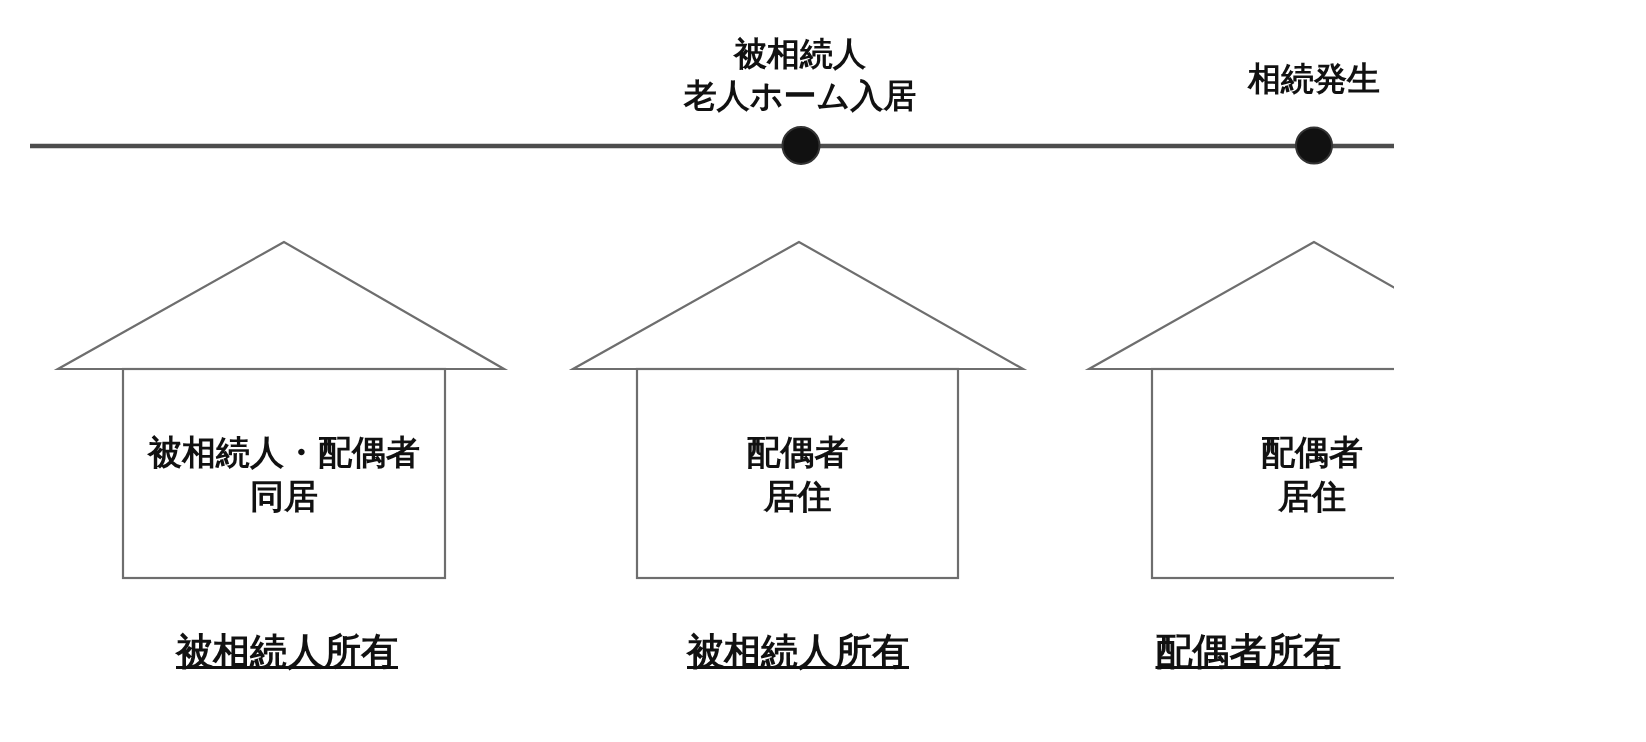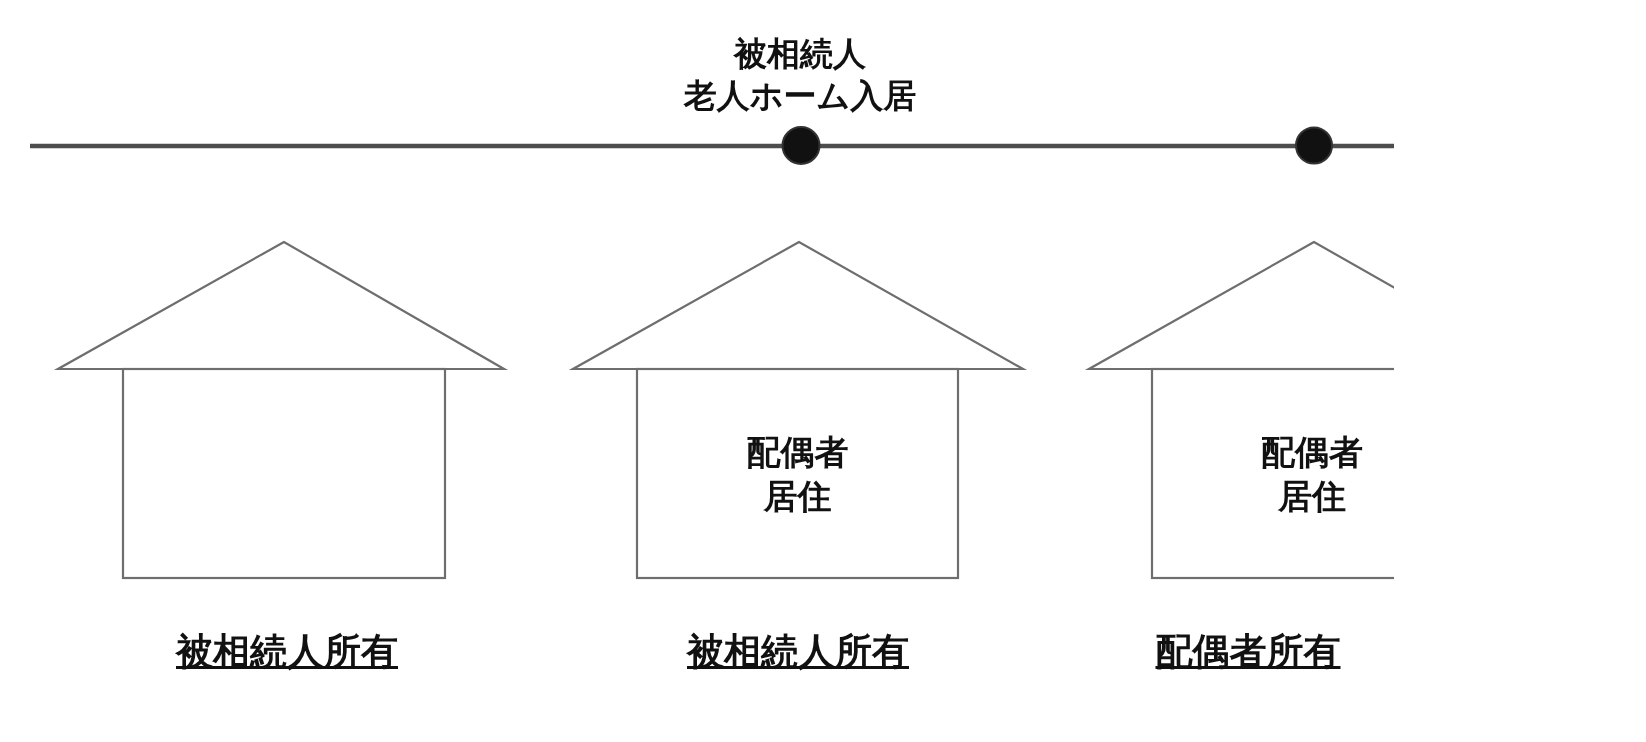--- a/index.html
+++ b/index.html
@@ -62,21 +62,24 @@
     </g>
 
     <g>
       <polygon class="roof" points="1314,242 1089,369 1537,369"></polygon>
       <rect class="house-body" x="1152" y="369" width="320" height="209"></rect>
     </g>
   </svg>
 
   <div class="label event-label" style="left:600px;top:33px;">被相続人
 老人ホーム入居</div>
+  <div class="label event-label" style="left:1114px;top:58px;">相続発生</div>
 
+  <div class="label occupant-label" style="left:123px;top:369px;width:322px;">被相続人・配偶者
+同居</div>
   <div class="label occupant-label" style="left:637px;top:369px;width:321px;">配偶者
 居住</div>
   <div class="label occupant-label" style="left:1152px;top:369px;width:320px;">配偶者
 居住</div>
 
   <div class="label owner-label" style="left:87px;">被相続人所有</div>
   <div class="label owner-label" style="left:598px;">被相続人所有</div>
   <div class="label owner-label" style="left:1048px;">配偶者所有</div>
 
 </div>

